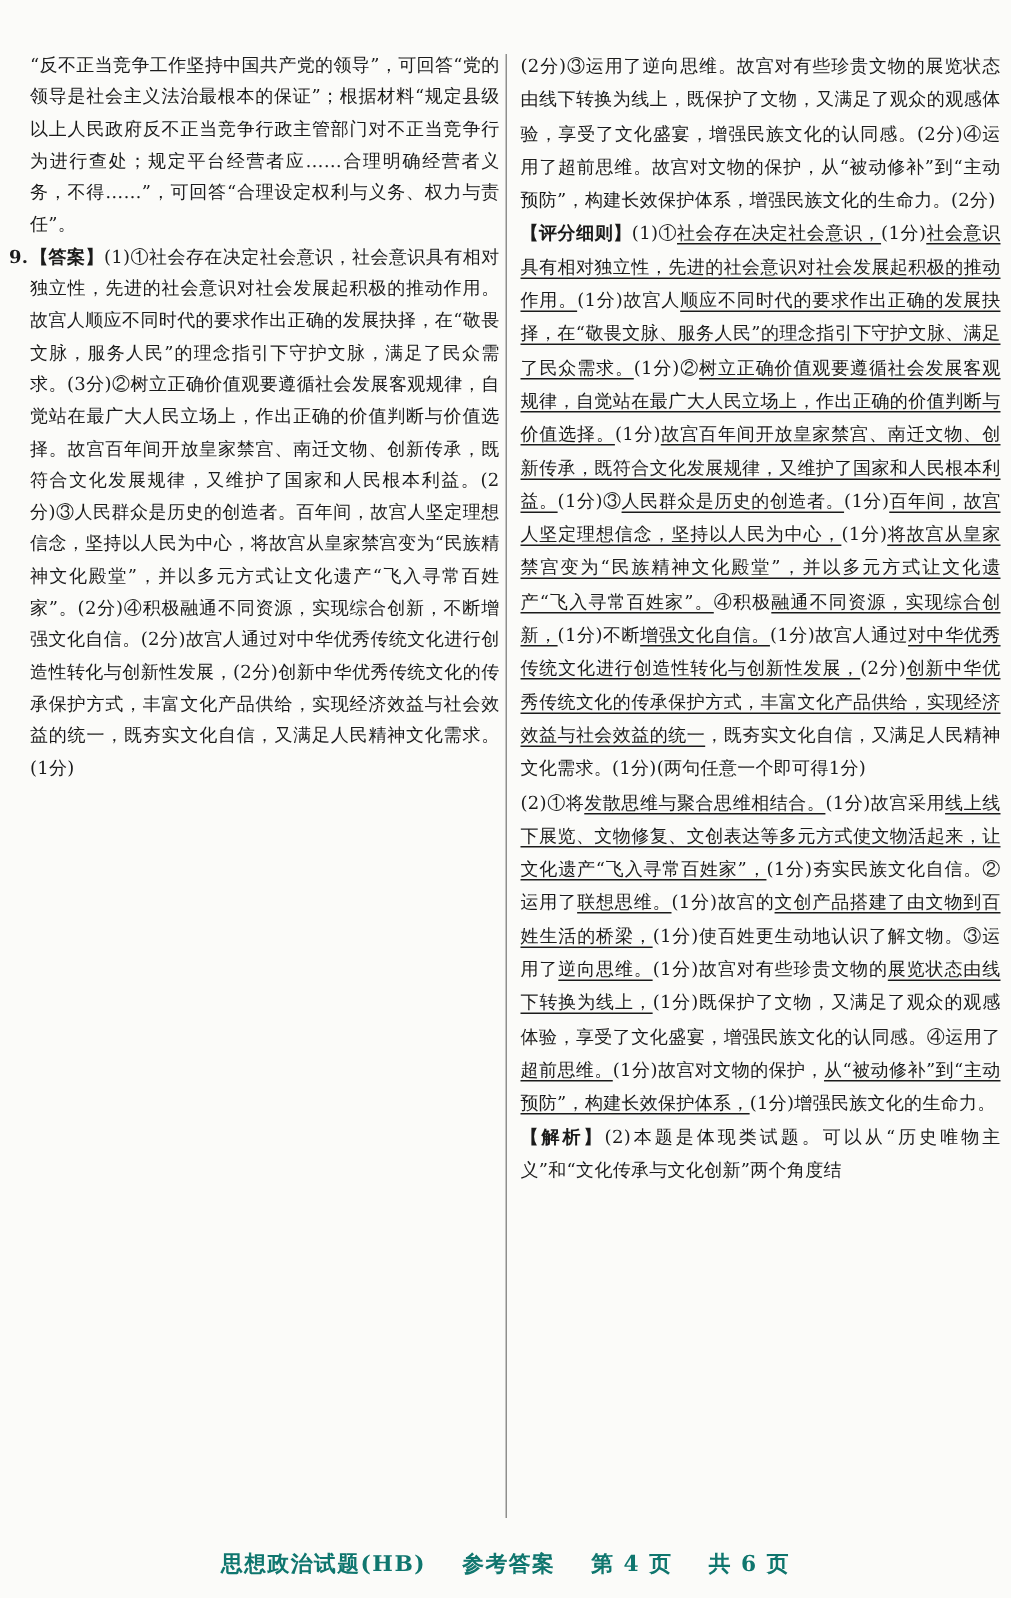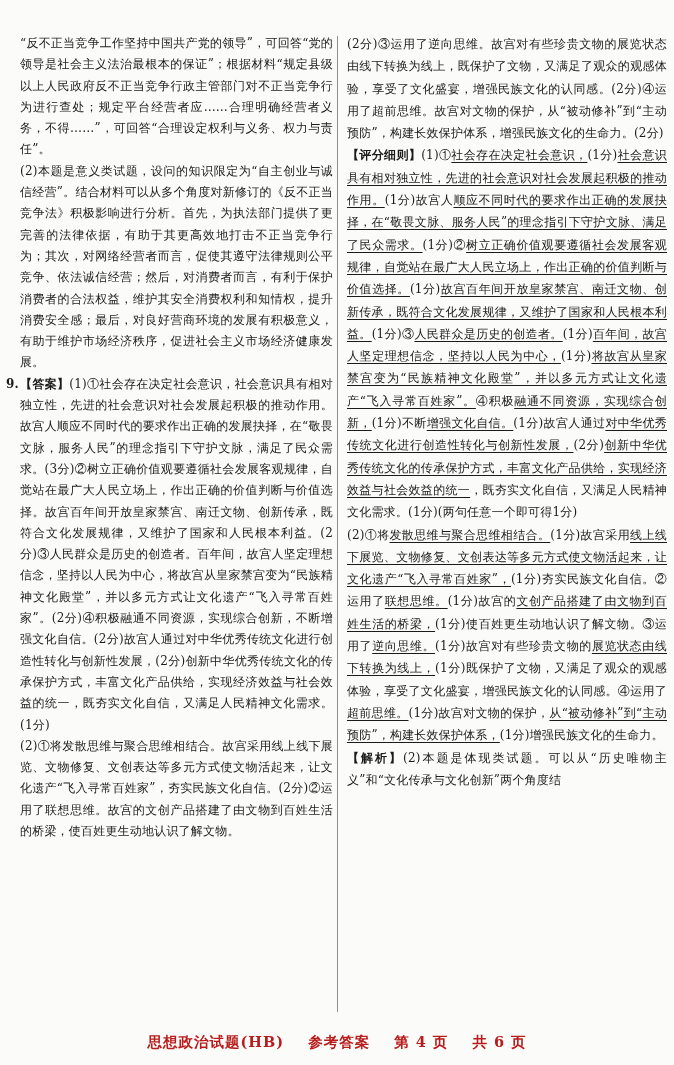--- a/index.html
+++ b/index.html
@@ -62,33 +62,31 @@
   }
   .footer {
     position: absolute;
     top: 1033px;
     left: 0;
     width: 674px;
     text-align: center;
     font-weight: 700;
     font-size: 14.5px;
     letter-spacing: 1px;
-    color: #b91c1c;
+    color: #0f766e;
   }
   .footer span { margin: 0 9px; }
 </style>
 </head>
 <body>
 
 <div class="page">
   <div class="col col-left">
       <p class="para"><span class="">“反不正当竞争工作坚持中国共产党的领导”，可回答“党的领导是社会主义法治最根本的保证”；根据材料“规定县级以上人民政府反不正当竞争行政主管部门对不正当竞争行为进行查处；规定平台经营者应……合理明确经营者义务，不得……”，可回答“合理设定权利与义务、权力与责任”。</span></p>
-      <p class="para"><span class="">(2)本题是意义类试题，设问的知识限定为“自主创业与诚信经营”。结合材料可以从多个角度对新修订的《反不正当竞争法》积极影响进行分析。首先，为执法部门提供了更完善的法律依据，有助于其更高效地打击不正当竞争行为；其次，对网络经营者而言，促使其遵守法律规则公平竞争、依法诚信经营；然后，对消费者而言，有利于保护消费者的合法权益，维护其安全消费权利和知情权，提升消费安全感；最后，对良好营商环境的发展有积极意义，有助于维护市场经济秩序，促进社会主义市场经济健康发展。</span></p>
       <p class="para"><span class="marker">9.</span><span class="b ">【答案】</span><span class="">(1)①社会存在决定社会意识，社会意识具有相对独立性，先进的社会意识对社会发展起积极的推动作用。故宫人顺应不同时代的要求作出正确的发展抉择，在“敬畏文脉，服务人民”的理念指引下守护文脉，满足了民众需求。(3分)②树立正确价值观要遵循社会发展客观规律，自觉站在最广大人民立场上，作出正确的价值判断与价值选择。故宫百年间开放皇家禁宫、南迁文物、创新传承，既符合文化发展规律，又维护了国家和人民根本利益。(2分)③人民群众是历史的创造者。百年间，故宫人坚定理想信念，坚持以人民为中心，将故宫从皇家禁宫变为“民族精神文化殿堂”，并以多元方式让文化遗产“飞入寻常百姓家”。(2分)④积极融通不同资源，实现综合创新，不断增强文化自信。(2分)故宫人通过对中华优秀传统文化进行创造性转化与创新性发展，(2分)创新中华优秀传统文化的传承保护方式，丰富文化产品供给，实现经济效益与社会效益的统一，既夯实文化自信，又满足人民精神文化需求。(1分)</span></p>
-      <p class="para"><span class="">(2)①将发散思维与聚合思维相结合。故宫采用线上线下展览、文物修复、文创表达等多元方式使文物活起来，让文化遗产“飞入寻常百姓家”，夯实民族文化自信。(2分)②运用了联想思维。故宫的文创产品搭建了由文物到百姓生活的桥梁，使百姓更生动地认识了解文物。</span></p>
     </div>
   <div class="divider"></div>
   <div class="col col-right">
       <p class="para"><span class="">(2分)③运用了逆向思维。故宫对有些珍贵文物的展览状态由线下转换为线上，既保护了文物，又满足了观众的观感体验，享受了文化盛宴，增强民族文化的认同感。(2分)④运用了超前思维。故宫对文物的保护，从“被动修补”到“主动预防”，构建长效保护体系，增强民族文化的生命力。(2分)</span></p>
       <p class="para"><span class="b ">【评分细则】</span><span class="">(1)①</span><span class="u">社会存在决定社会意识，</span><span class="">(1分)</span><span class="u">社会意识具有相对独立性，先进的社会意识对社会发展起积极的推动作用。</span><span class="">(1分)故宫人</span><span class="u">顺应不同时代的要求作出正确的发展抉择，在“敬畏文脉、服务人民”的理念指引下守护文脉、满足了民众需求。</span><span class="">(1分)②</span><span class="u">树立正确价值观要遵循社会发展客观规律，自觉站在最广大人民立场上，作出正确的价值判断与价值选择。</span><span class="">(1分)</span><span class="u">故宫百年间开放皇家禁宫、南迁文物、创新传承，既符合文化发展规律，又维护了国家和人民根本利益。</span><span class="">(1分)③</span><span class="u">人民群众是历史的创造者。</span><span class="">(1分)</span><span class="u">百年间，故宫人坚定理想信念，坚持以人民为中心，</span><span class="">(1分)</span><span class="u">将故宫从皇家禁宫变为“民族精神文化殿堂”，并以多元方式让文化遗产“飞入寻常百姓家”。</span><span class="">④积极</span><span class="u">融通不同资源，实现综合创新，</span><span class="">(1分)不断</span><span class="u">增强文化自信。</span><span class="">(1分)故宫人通过</span><span class="u">对中华优秀传统文化进行创造性转化与创新性发展，</span><span class="">(2分)</span><span class="u">创新中华优秀传统文化的传承保护方式，丰富文化产品供给，实现经济效益与社会效益的统一</span><span class="">，既夯实文化自信，又满足人民精神文化需求。(1分)(两句任意一个即可得1分)</span></p>
       <p class="para"><span class="">(2)①将</span><span class="u">发散思维与聚合思维相结合。</span><span class="">(1分)故宫采用</span><span class="u">线上线下展览、文物修复、文创表达等多元方式使文物活起来，让文化遗产“飞入寻常百姓家”，</span><span class="">(1分)夯实民族文化自信。②运用了</span><span class="u">联想思维。</span><span class="">(1分)故宫的</span><span class="u">文创产品搭建了由文物到百姓生活的桥梁，</span><span class="">(1分)使百姓更生动地认识了解文物。③运用了</span><span class="u">逆向思维。</span><span class="">(1分)故宫对有些珍贵文物的</span><span class="u">展览状态由线下转换为线上，</span><span class="">(1分)既保护了文物，又满足了观众的观感体验，享受了文化盛宴，增强民族文化的认同感。④运用了</span><span class="u">超前思维。</span><span class="">(1分)故宫对文物的保护，</span><span class="u">从“被动修补”到“主动预防”，构建长效保护体系，</span><span class="">(1分)增强民族文化的生命力。</span></p>
       <p class="para"><span class="b ">【解析】</span><span class="">(2)本题是体现类试题。可以从“历史唯物主义”和“文化传承与文化创新”两个角度结</span></p>
     </div>
   <div class="footer">
     <span>思想政治试题(HB)</span>

